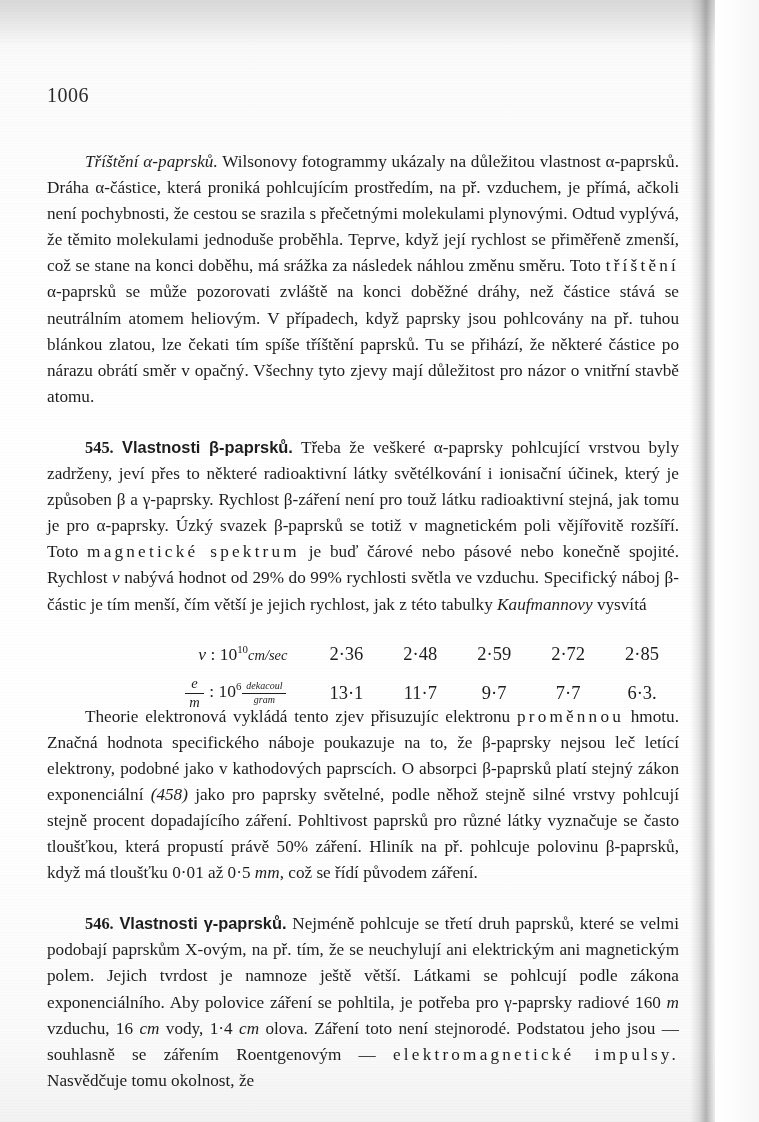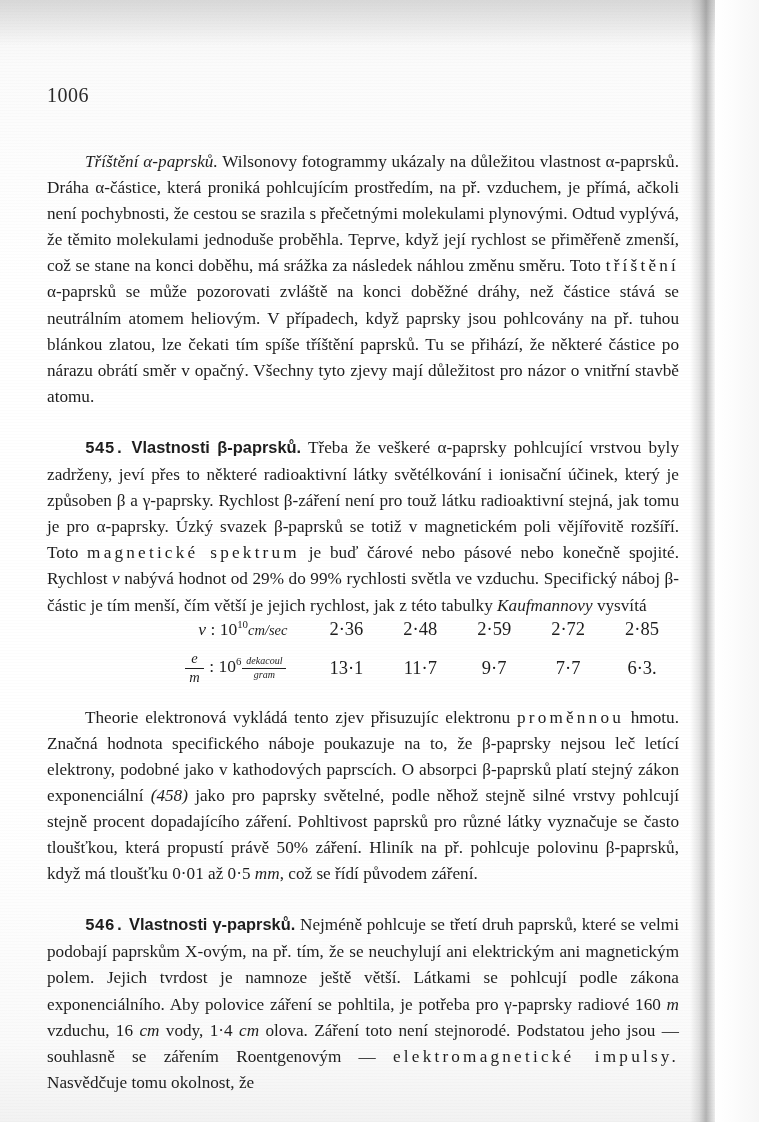--- a/index.html
+++ b/index.html
@@ -90,38 +90,38 @@
   }
   .col p {
     margin: 0;
     text-indent: 38px;
   }
   .col p.gap {
     margin-top: 24px;
   }
   .secnum {
     font-weight: bold;
-    font-family: Liberation Mono, monospace;
+    font-family: Liberation Serif, serif;
     font-size: 16.4px;
   }
   .sechead {
     font-weight: bold;
     font-family: "Liberation Sans", sans-serif;
     font-size: 16.4px;
   }
   i, .ital { font-style: italic; }
   .sp {
     letter-spacing: 3.2px;
   }
 
   
   .table-block {
     position: absolute;
     left: 47px;
-    top: 612px;
+    top: 637px;
     width: 632px;
     height: 78px;
     color: #1d1d1d;
   }
   .tbl {
     border-collapse: collapse;
     font-size: 17px;
   }
   .tbl td {
     padding: 0;

